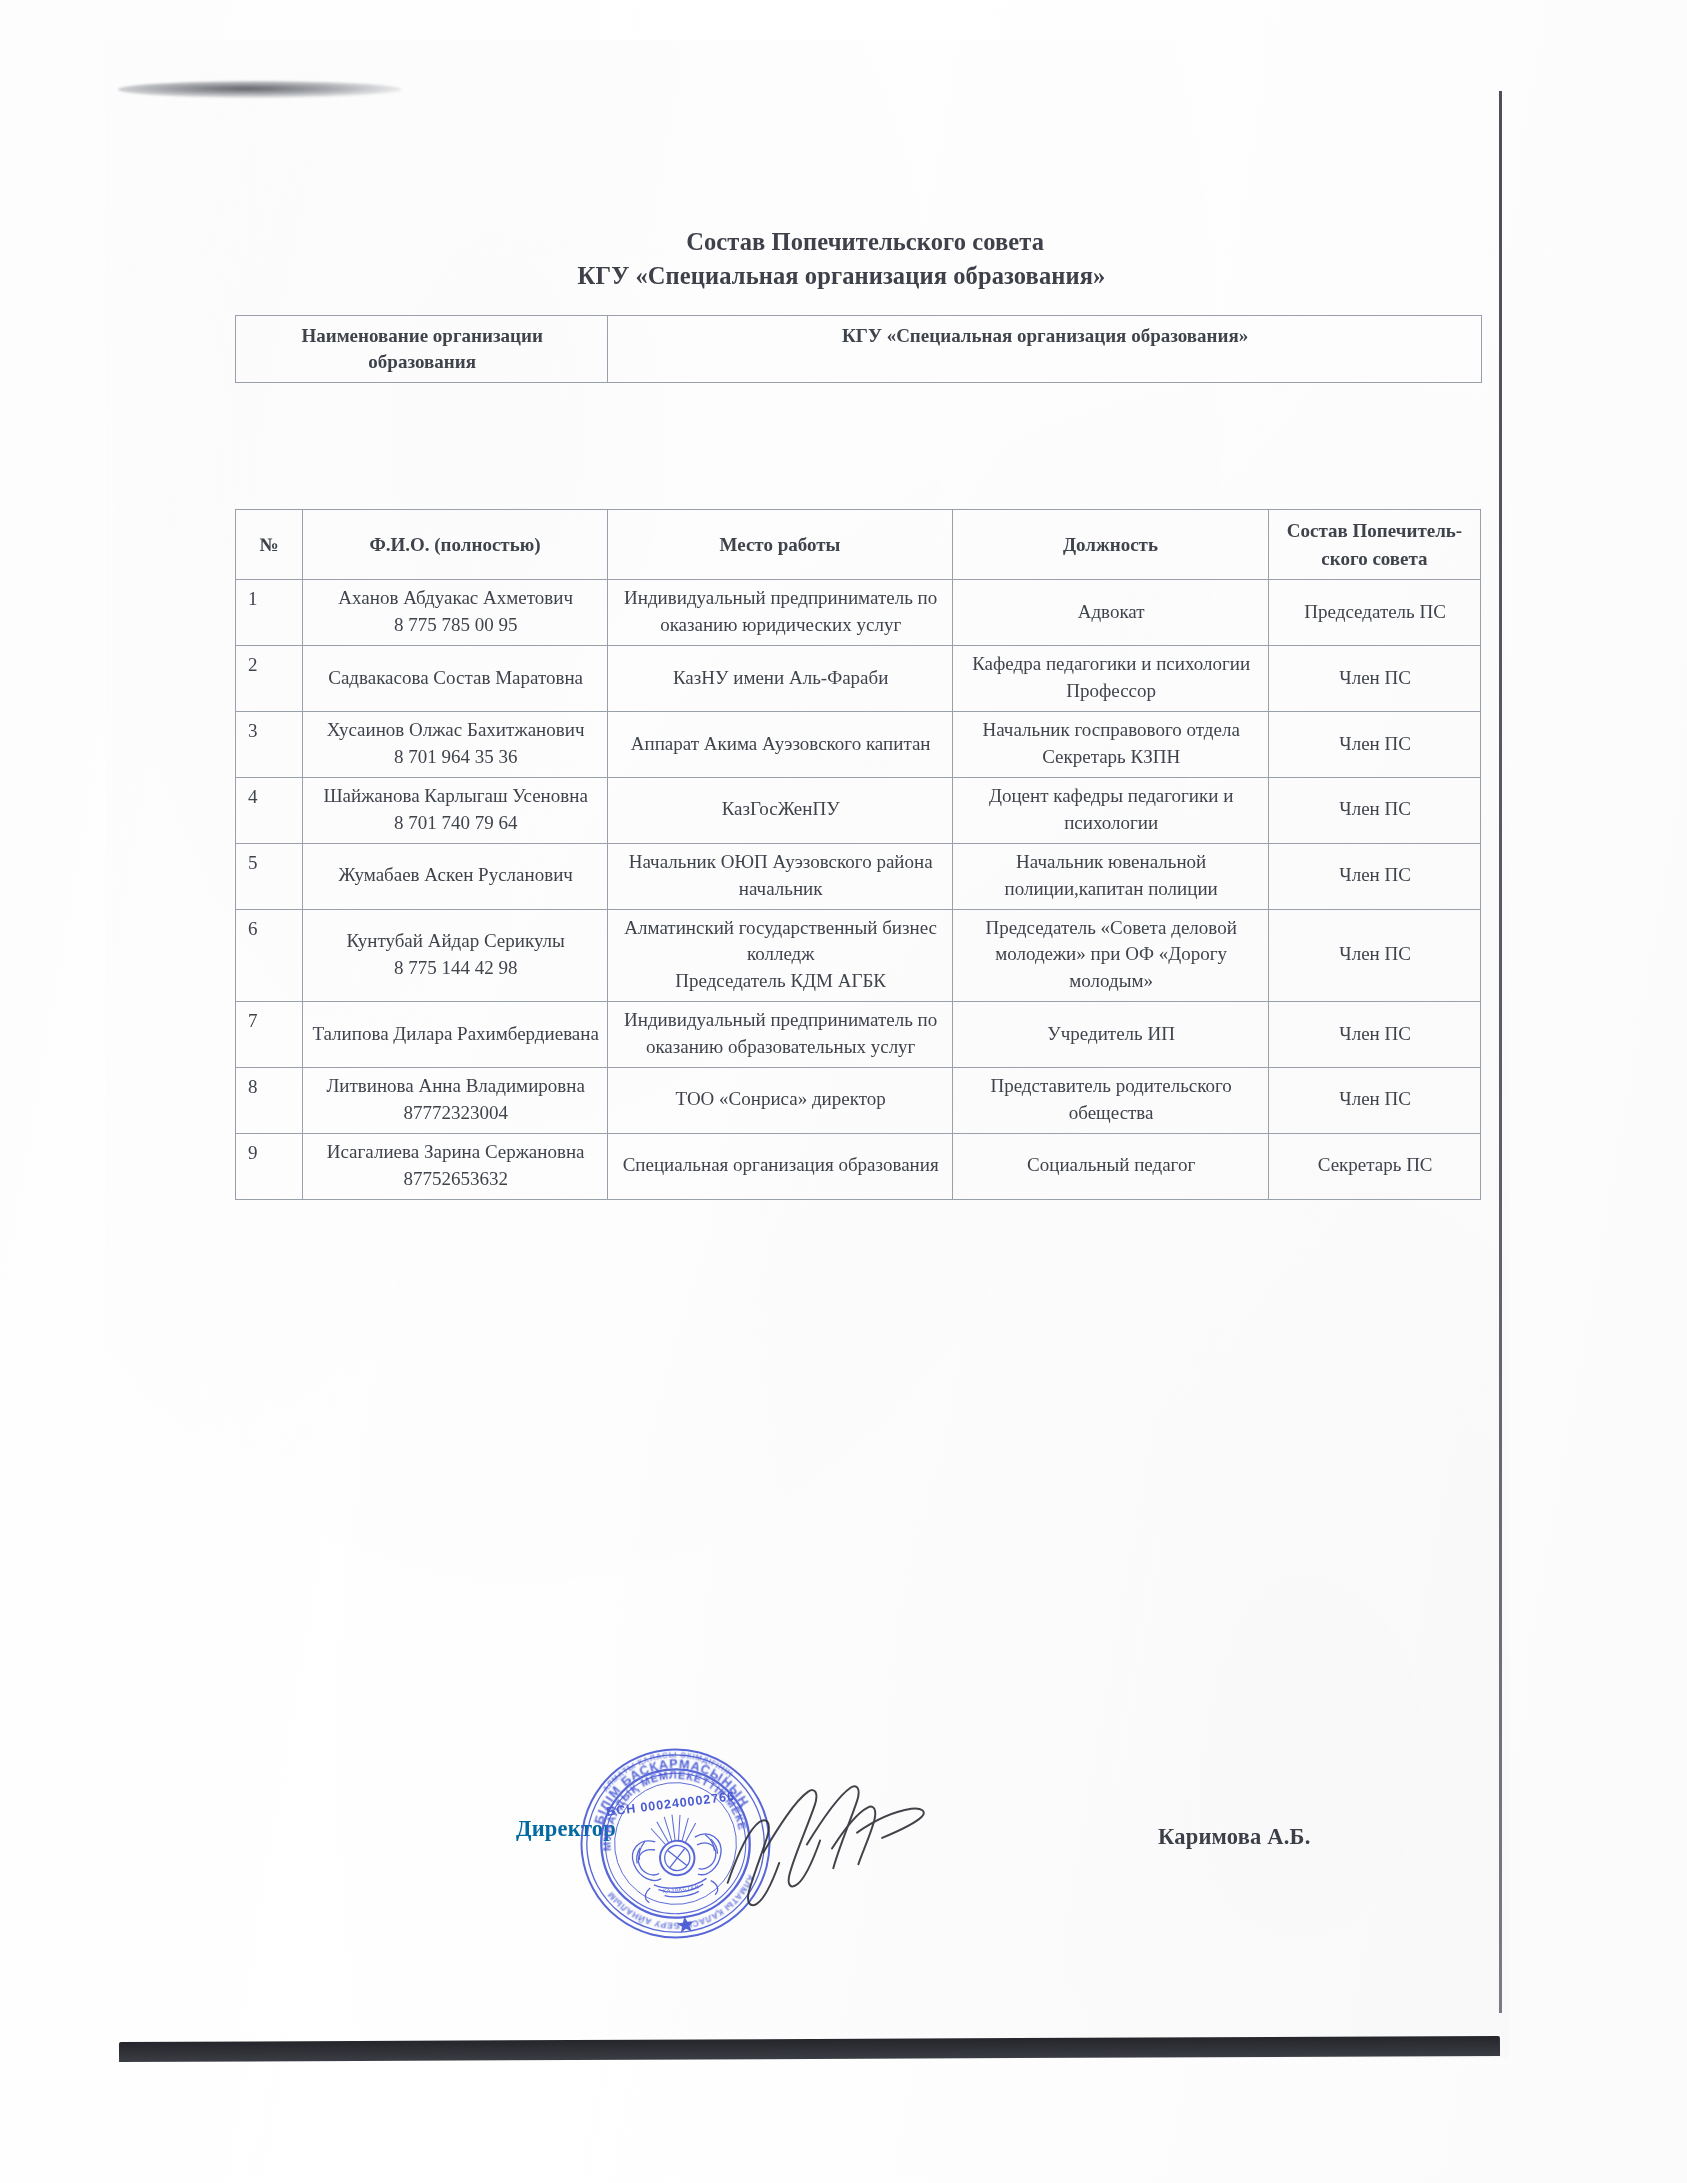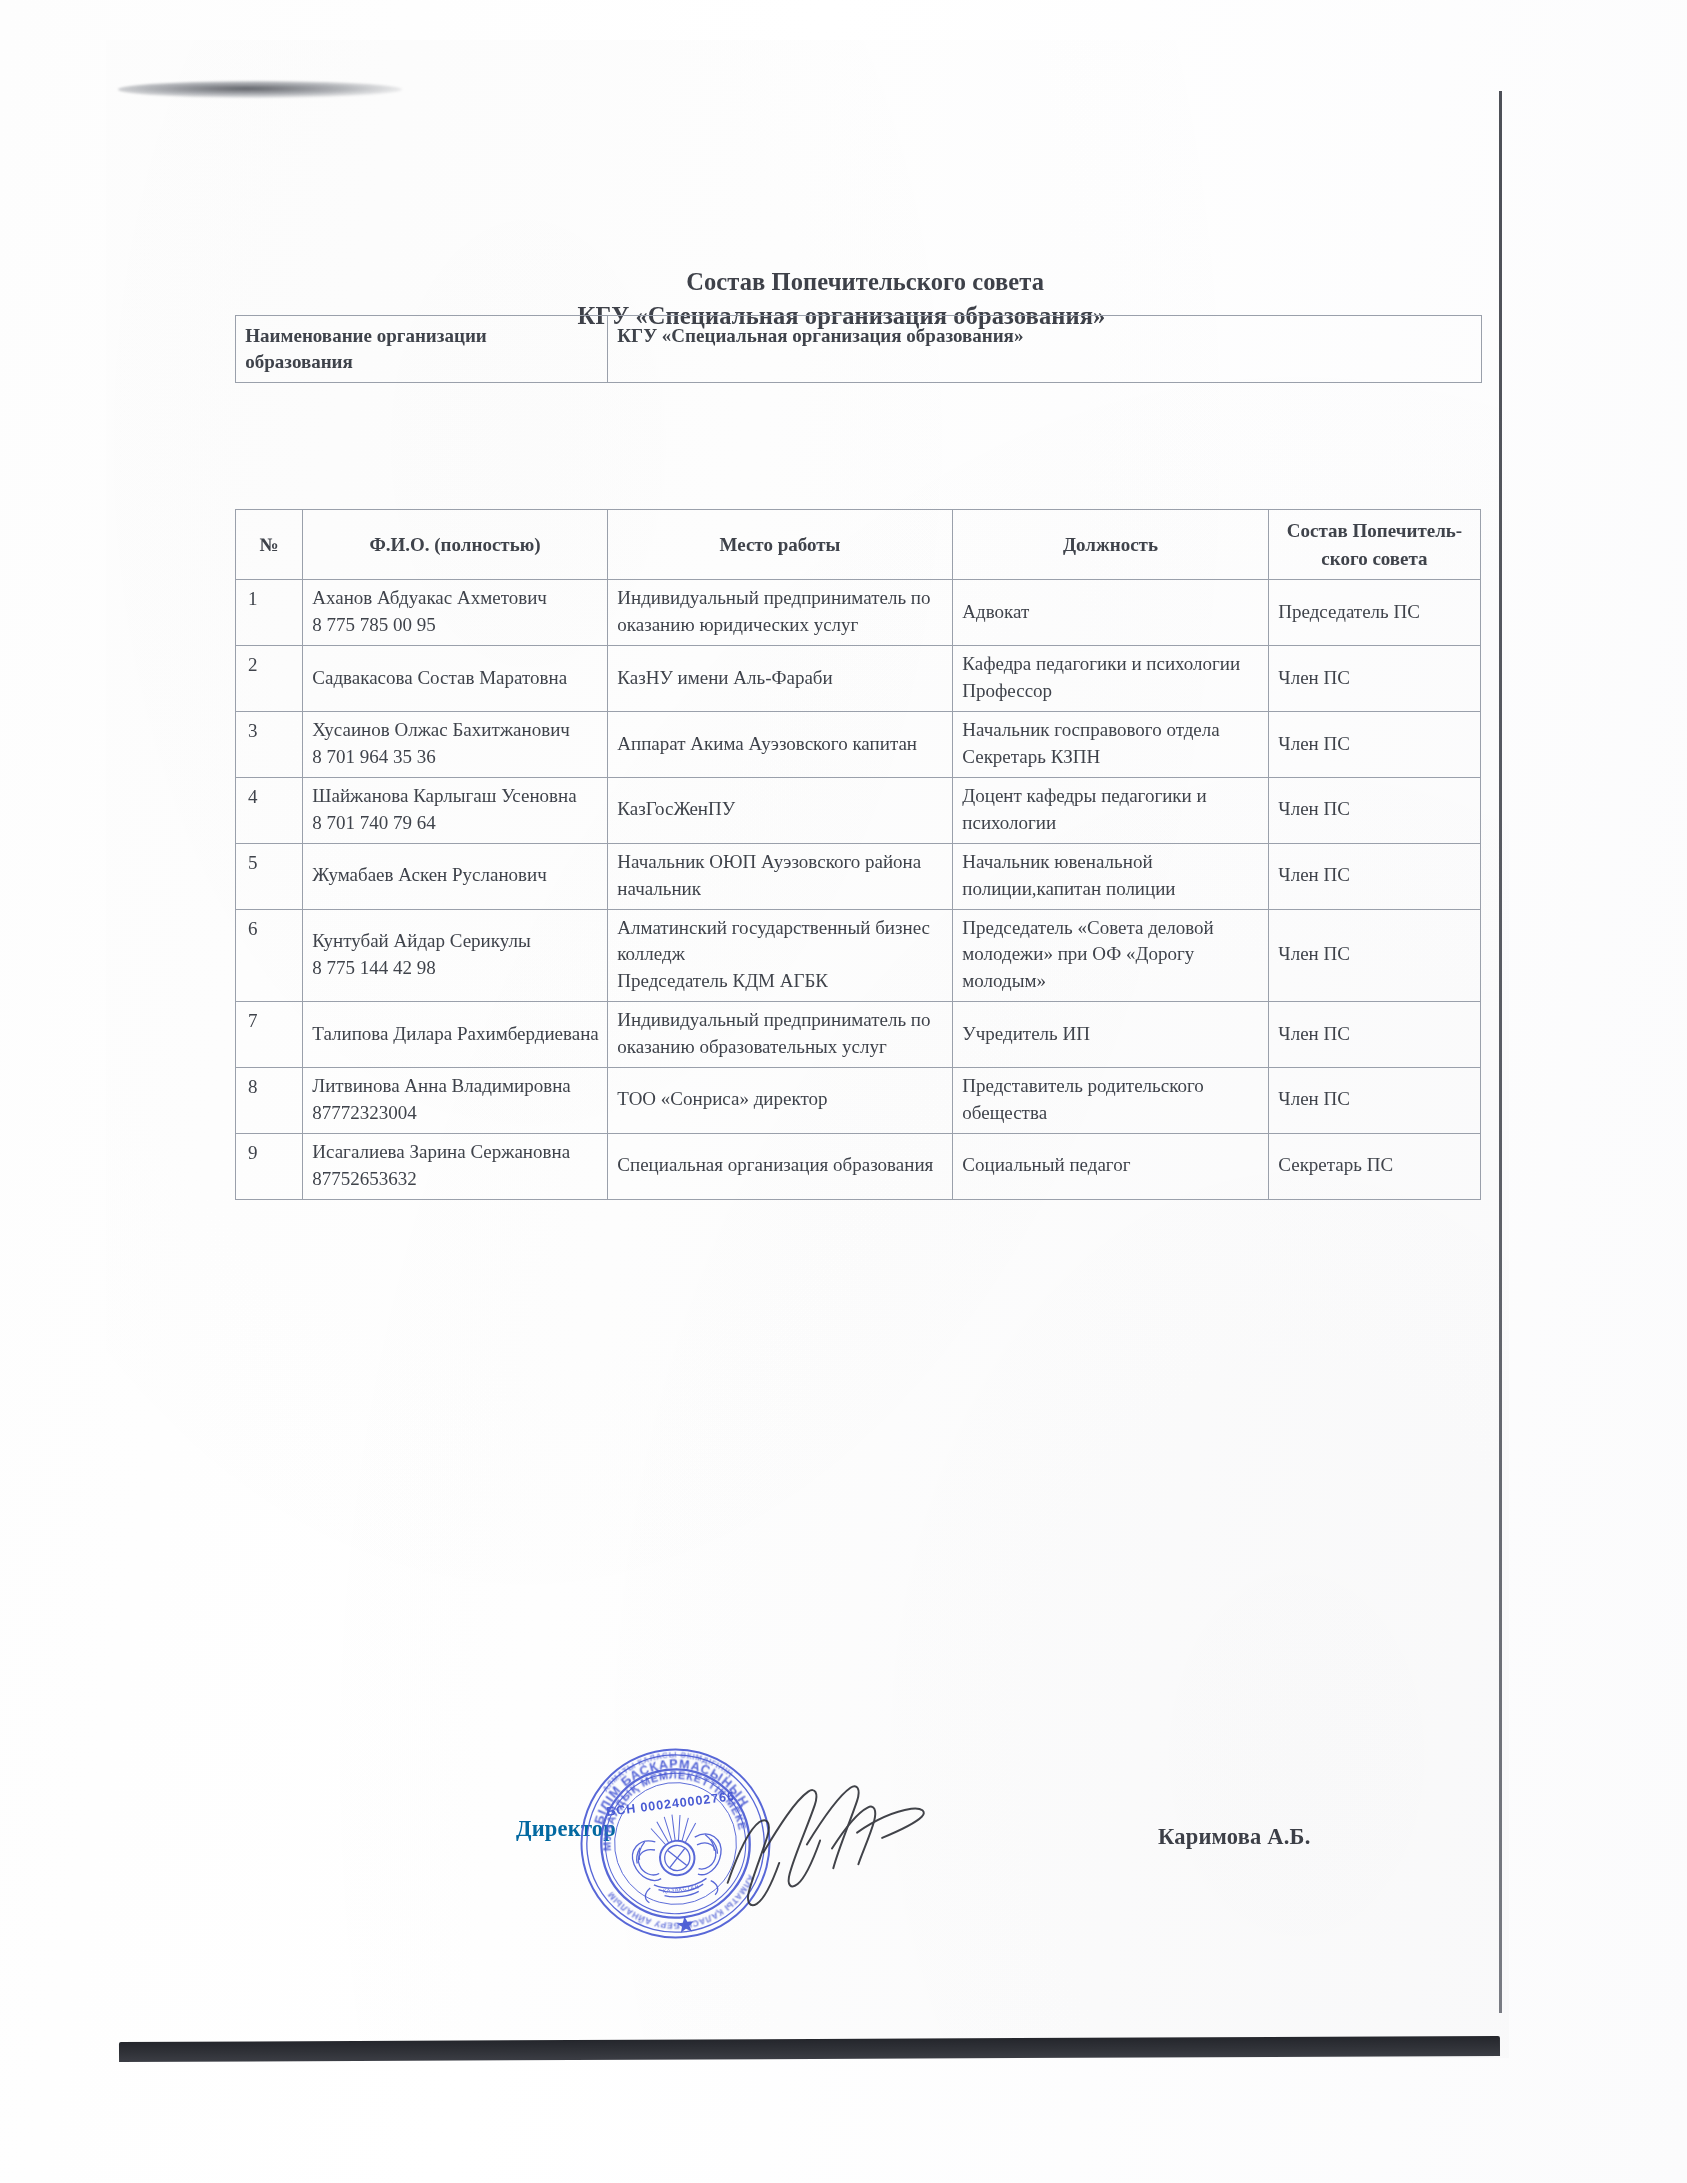--- a/index.html
+++ b/index.html
@@ -66,21 +66,20 @@
     left: 0; top: 0;
     width: 1687px; height: 2183px;
   }
 
   .title-block {
     position: absolute;
     left: 235px; top: 225px;
     width: 1247px;
     text-align: center;
     color: #3e4149;
-    margin-top: 40px;
   }
   .title-line {
     font-size: 24.5px;
     font-weight: bold;
     line-height: 34px;
     letter-spacing: 0.1px;
     white-space: nowrap;
   }
   .title-line.l1 { transform: translateX(6.6px); }
   .title-line.l2 { transform: translateX(-17px); }
@@ -92,21 +91,21 @@
     table-layout: fixed;
     color: #3f434b;
   }
   .tbl td, .tbl th {
     border: 1.1px solid #9aa0ab;
     vertical-align: top;
     padding: 5.3px 8px 6.6px 9.3px;
     font-size: 19px;
     line-height: 26.5px;
     font-weight: normal;
-    text-align: left;
+    text-align: center;
   }
 
   
   #info-table {
     left: 235px; top: 315px;
     width: 1246px;
   }
   #info-table td { padding-top: 6.6px; }
   #info-table .lbl { font-weight: bold; width: 372px; }
   #info-table .val { font-weight: bold; }

